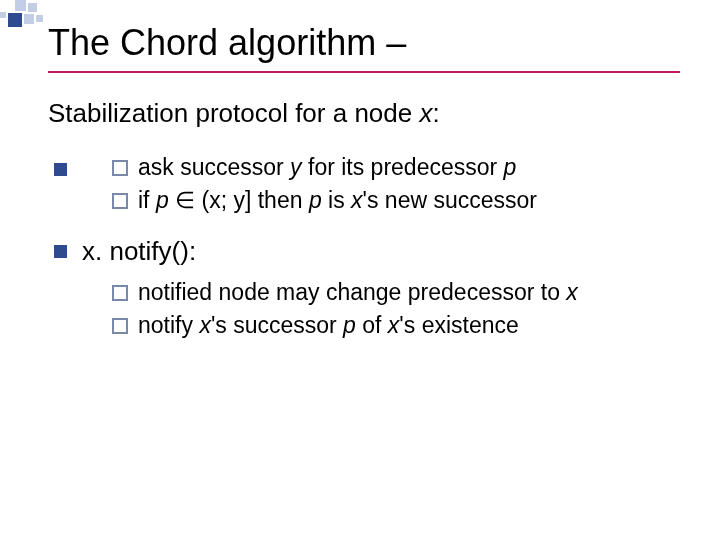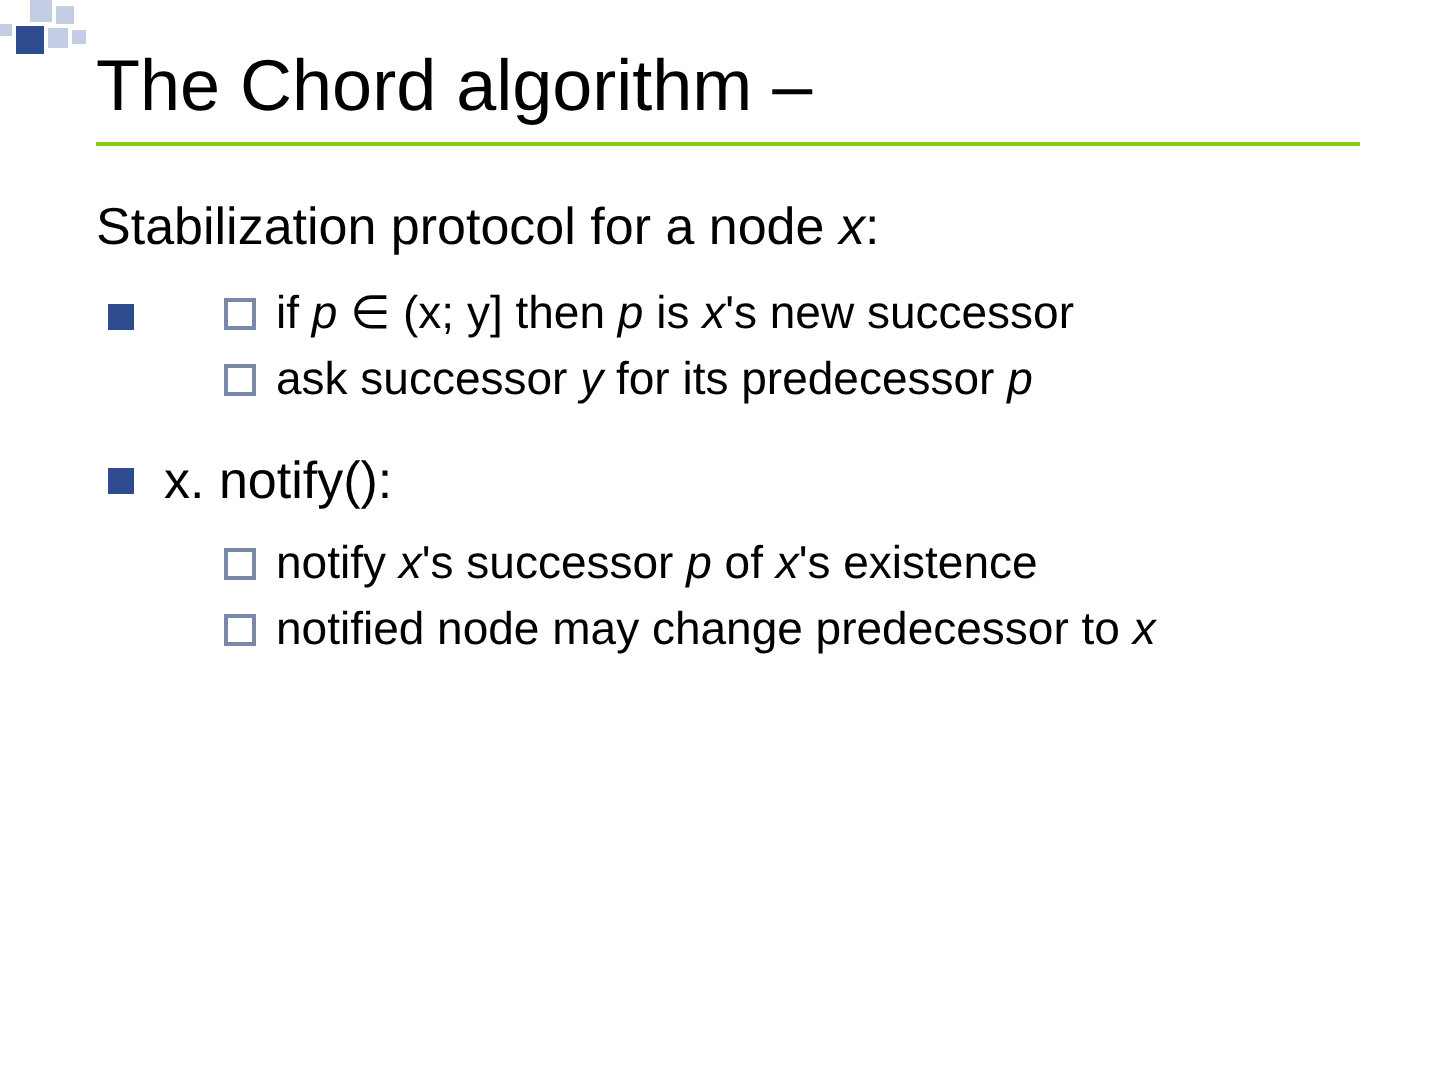--- a/index.html
+++ b/index.html
@@ -30,28 +30,28 @@
   .deco .sq.d { top: 13px; left: 8px; width: 14px; height: 14px; }
   .deco .sq.e { top: 14px; left: 24px; width: 10px; height: 10px; }
   .deco .sq.f { top: 15px; left: 36px; width: 7px; height: 7px; }
   .content {
     padding: 22px 40px 0 48px;
   }
   .title {
     font-size: 36px;
     line-height: 1.15;
     font-weight: 400;
-    border-bottom: 2px solid #84cc16;
+    border-bottom: 2px solid #be185d;
     padding-bottom: 8px;
     margin-bottom: 24px;
   }
   .lead {
     font-size: 26px;
     line-height: 1.3;
-    margin-bottom: 10px;
+    margin-bottom: 21px;
   }
   .level1 {
     list-style: none;
     margin-left: 6px;
   }
   .level1 > li {
     font-size: 26px;
     line-height: 1.35;
     margin-bottom: 4px;
     position: relative;
@@ -107,32 +107,32 @@
   </h1>
 
   <p class="lead">
     <span>Stabilization protocol for a node </span><span class="it">x</span><span>:</span>
   </p>
 
   <ul class="level1">
     <li>
       <ul class="level2">
         <li>
-          <span>if </span><span class="it">p</span><span> ∈ (x; y] then </span><span class="it">p</span><span> is </span><span class="it">x</span><span>'s new successor</span>
+          <span>ask successor </span><span class="it">y</span><span> for its predecessor </span><span class="it">p</span><span></span>
         </li>
         <li>
-          <span>ask successor </span><span class="it">y</span><span> for its predecessor </span><span class="it">p</span><span></span>
+          <span>if </span><span class="it">p</span><span> ∈ (x; y] then </span><span class="it">p</span><span> is </span><span class="it">x</span><span>'s new successor</span>
         </li>
       </ul>
     </li>
     <li>
       <span>x. notify():</span>
       <ul class="level2">
         <li>
-          <span>notify </span><span class="it">x</span><span>'s successor </span><span class="it">p</span><span> of </span><span class="it">x</span><span>'s existence</span>
+          <span>notified node may change predecessor to </span><span class="it">x</span><span></span>
         </li>
         <li>
-          <span>notified node may change predecessor to </span><span class="it">x</span><span></span>
+          <span>notify </span><span class="it">x</span><span>'s successor </span><span class="it">p</span><span> of </span><span class="it">x</span><span>'s existence</span>
         </li>
       </ul>
     </li>
   </ul>
 </div>
 
 </body></html>

